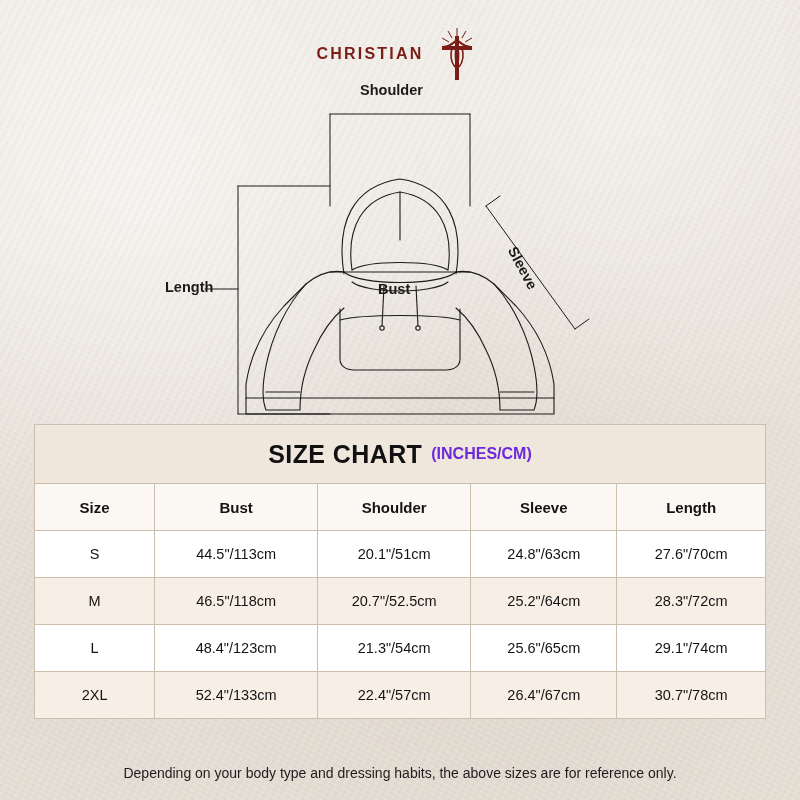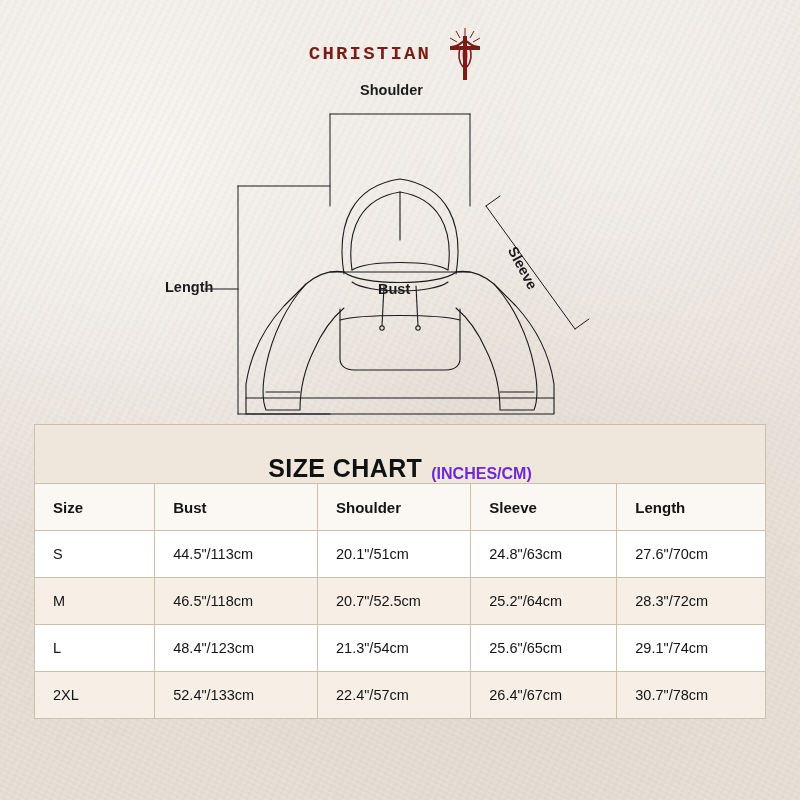--- a/index.html
+++ b/index.html
@@ -41,22 +41,22 @@
     top: 26px;
     left: 0;
     right: 0;
     height: 56px;
     display: flex;
     align-items: center;
     justify-content: center;
     gap: 8px;
   }
   .brand-text {
-    font-family: Liberation Mono, monospace;
-    font-size: 19px;
+    font-family: Liberation Sans, sans-serif;
+    font-size: 16px;
     letter-spacing: 2.2px;
     color: #7a1d17;
     font-weight: 700;
     white-space: nowrap;
     text-align: right;
   }
   .brand-mark {
     width: 52px;
     height: 56px;
     position: relative;
@@ -93,21 +93,21 @@
     top: 424px;
     width: 732px;
     background: #fbf7f2;
     border: 1px solid #cdbfae;
     box-sizing: border-box;
   }
   .card-title {
     height: 58px;
     background: #efe7dc;
     display: flex;
-    align-items: flex-end;
+    align-items: center;
     justify-content: center;
     gap: 9px;
     border-bottom: 1px solid #cdbfae;
   }
   .card-title .t-main {
     font-size: 25px;
     font-weight: 700;
     color: #111;
     letter-spacing: .4px;
   }
@@ -116,21 +116,21 @@
     font-weight: 700;
     color: #6d28d9;
   }
   table.size {
     width: 100%;
     border-collapse: collapse;
     table-layout: fixed;
   }
   table.size th,
   table.size td {
-    text-align: left;
+    text-align: center;
     font-size: 14.5px;
     color: #141414;
     height: 46px;
     border-right: 1px solid #cdbfae;
     border-bottom: 1px solid #cdbfae;
     padding: 0 18px;
   }
   table.size th:last-child,
   table.size td:last-child { border-right: none; }
   table.size thead th {
@@ -318,13 +318,14 @@
           <td>2XL</td>
           <td>52.4"/133cm</td>
           <td>22.4"/57cm</td>
           <td>26.4"/67cm</td>
           <td>30.7"/78cm</td>
         </tr>
       </tbody>
     </table>
   </div>
 
+  <div class="note">Depending on your body type and dressing habits, the above sizes are for reference only.</div>
 </div>
 
 </body></html>

